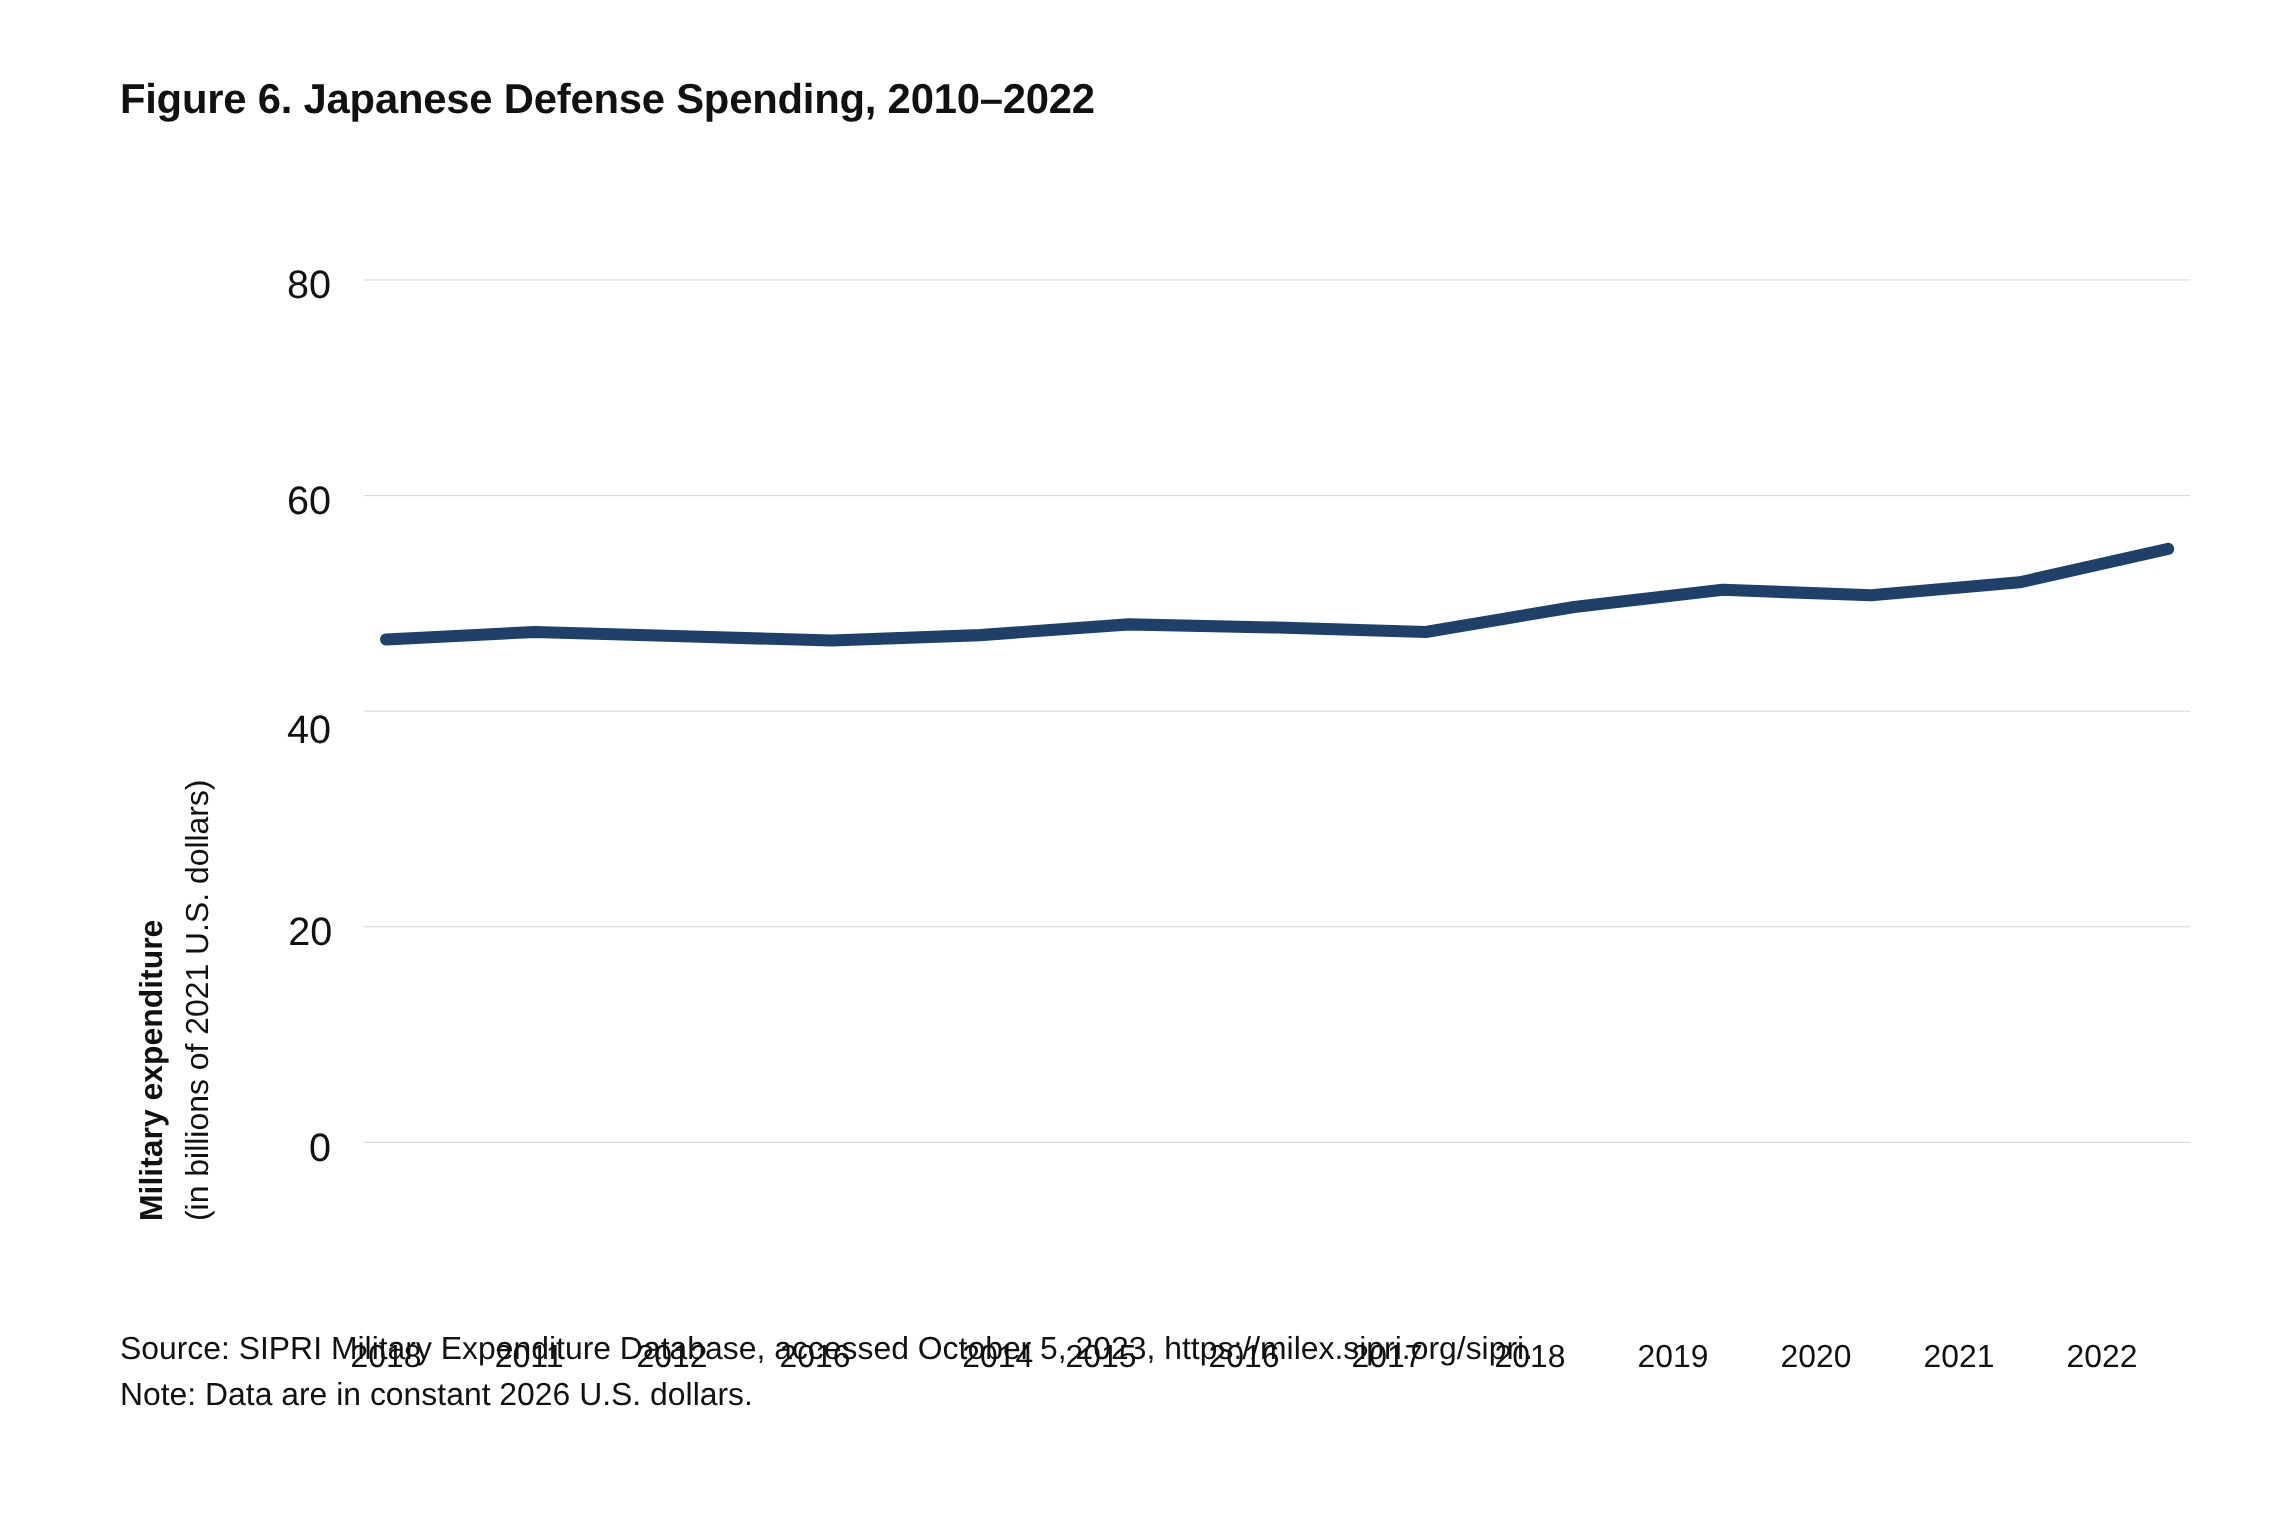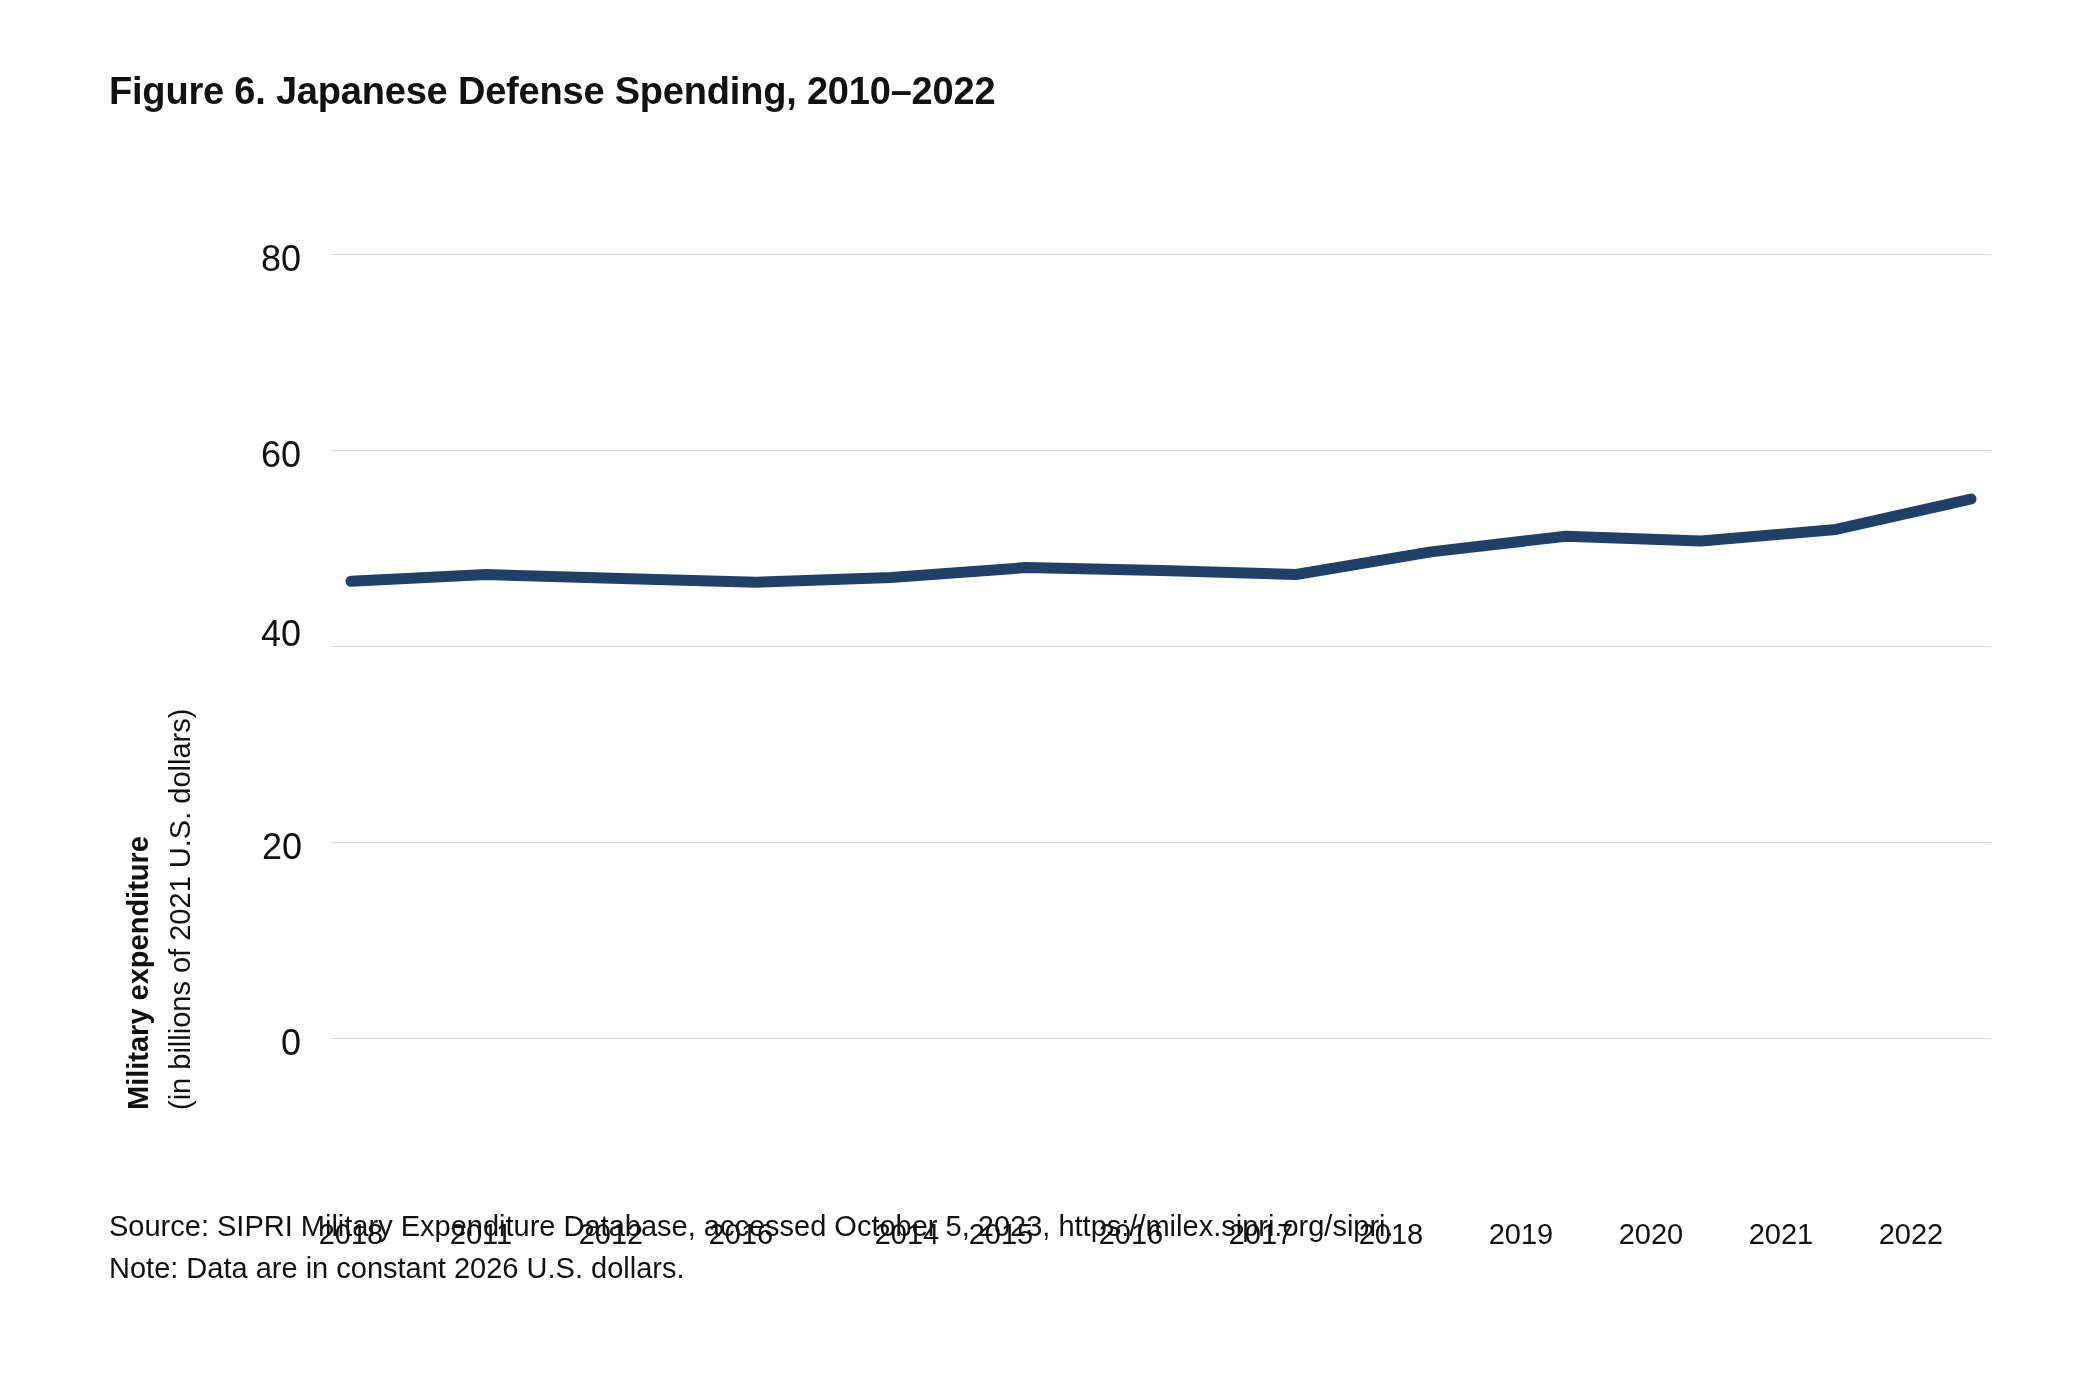--- a/index.html
+++ b/index.html
@@ -106,21 +106,21 @@
 
   <div id="chart-area">
 
     <div class="ylabel-wrap">
       <div class="ylabel-line ylabel-bold" style="left: 36px; bottom: 0px;">Military expenditure</div>
       <div class="ylabel-line" style="left: 78px; bottom: 0px;">(in billions of 2021 U.S. dollars)</div>
     </div>
 
     <div class="ytick" style="left: 186px; top: 88px; width: 80px;">80</div>
     <div class="ytick" style="left: 186px; top: 284px; width: 80px;">60</div>
-    <div class="ytick" style="left: 186px; top: 463px; width: 80px;">40</div>
+    <div class="ytick" style="left: 186px; top: 492px; width: 80px;">40</div>
     <div class="ytick" style="left: 187px; top: 676px; width: 80px;">20</div>
     <div class="ytick" style="left: 186px; top: 872px; width: 80px;">0</div>
 
     <div id="plot">
       <div class="gridline" style="top: 0px;"></div>
       <div class="gridline" style="top: 196px;"></div>
       <div class="gridline" style="top: 392px;"></div>
       <div class="gridline" style="top: 588px;"></div>
       <div class="gridline" style="top: 784px;"></div>
 

